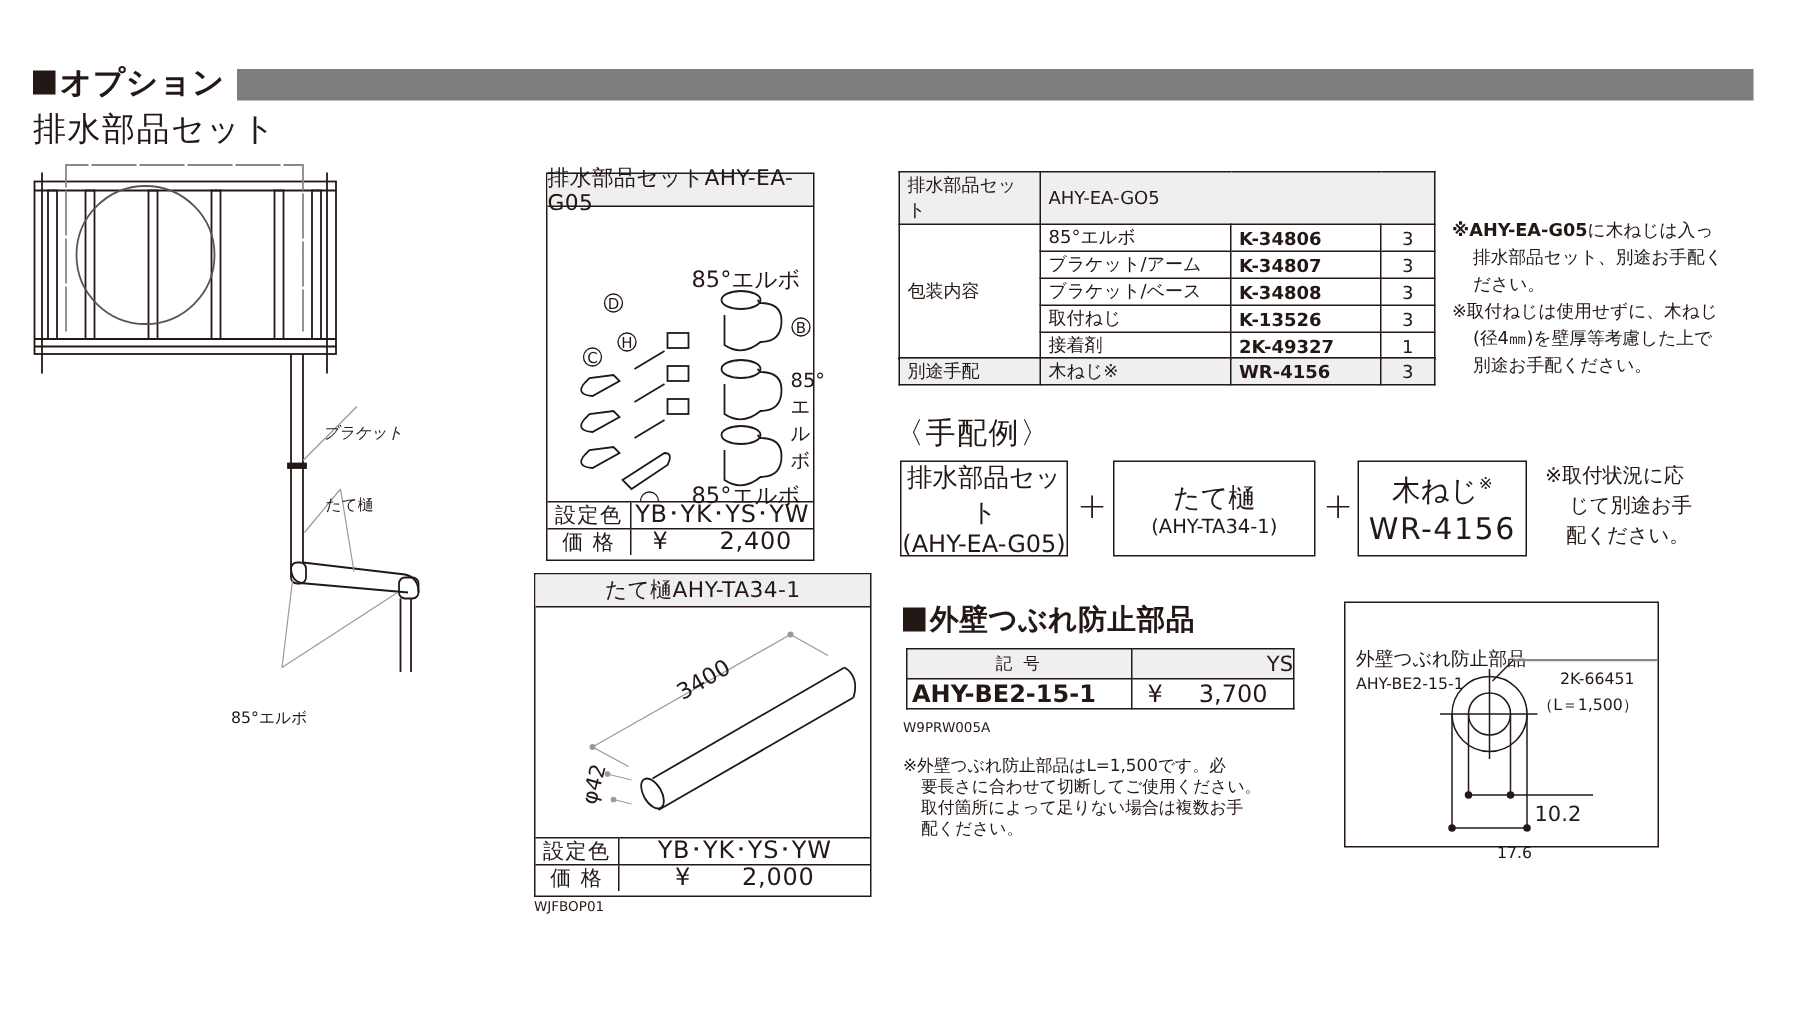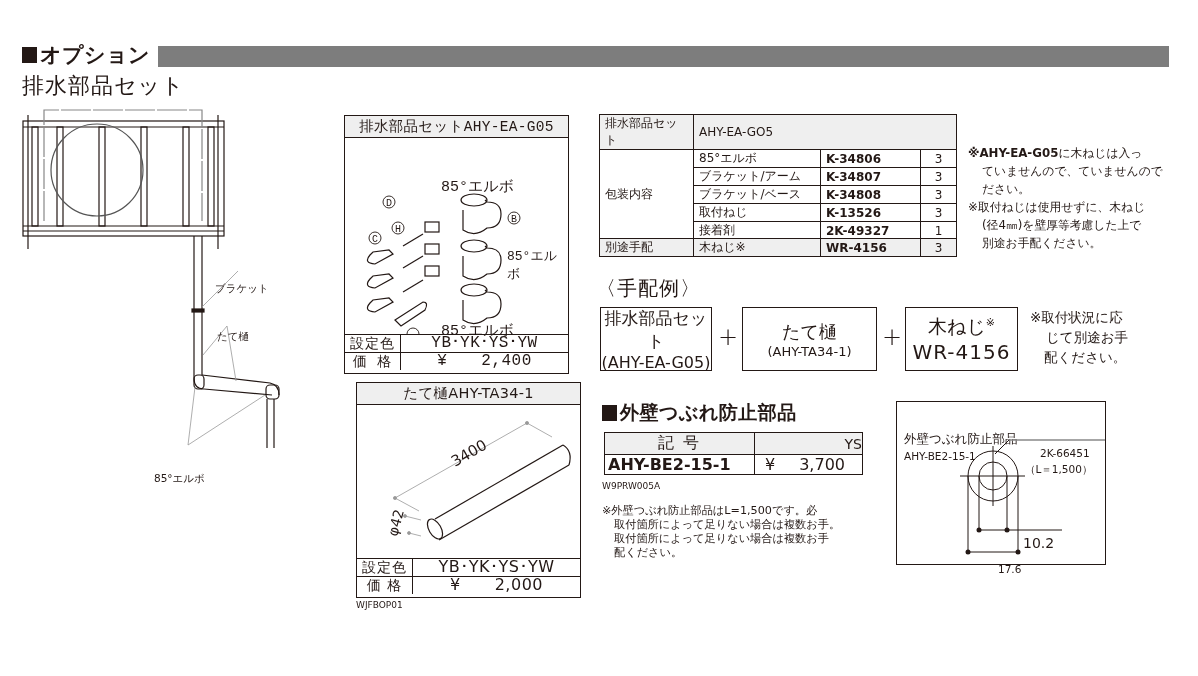--- a/index.html
+++ b/index.html
@@ -90,26 +90,26 @@
       <line x1="274" y1="376" x2="274" y2="425"></line>
     </g>
     <g stroke="#999" stroke-width="0.8" fill="none">
       <line x1="238" y1="248" x2="202" y2="284"></line>
       <line x1="227" y1="303" x2="203" y2="332"></line>
       <line x1="227" y1="303" x2="236" y2="358"></line>
       <line x1="188" y1="422" x2="195" y2="364"></line>
       <line x1="188" y1="422" x2="265" y2="372"></line>
     </g>
   </svg>
-  <span class="abs lbl" style="left:215px;top:156px;">ブラケット</span>
+  <span class="abs lbl" style="left:215px;top:156px;font-style:italic;">ブラケット</span>
   <span class="abs lbl" style="left:217px;top:204px;">たて樋</span>
   <span class="abs lbl" style="left:154px;top:346px;">85°エルボ</span>
 </div>
 
-<div class="abs pbox" style="left:344px;top:92px;width:225px;height:259px;font-family:Liberation Mono, monospace;">
+<div class="abs pbox" style="left:364px;top:92px;width:179px;height:259px;">
   <div class="phead">排水部品セットAHY-EA-G05</div>
   <div style="position:relative;height:196px;">
     <svg width="222" height="196">
       <g fill="none" stroke="#231815" stroke-width="1.2">
 
         <path d="M118,72 L118,92 Q130,100 142,90 Q156,90 156,76 Q156,64 142,64 L140,62"></path>
         <ellipse cx="129" cy="62" rx="13" ry="6"></ellipse>
         <path d="M118,118 L118,138 Q130,146 142,136 Q156,136 156,122 Q156,110 142,110 L140,108"></path>
         <ellipse cx="129" cy="108" rx="13" ry="6"></ellipse>
         <path d="M118,162 L118,182 Q130,190 142,180 Q156,180 156,166 Q156,154 142,154 L140,152"></path>
@@ -235,21 +235,21 @@
     <td class="g" style="width:94px;">別途手配</td>
     <td class="g" style="width:127px;">木ねじ※</td>
     <td class="g b" style="width:100px;">WR-4156</td>
     <td class="g c">3</td>
   </tr>
 </tbody>
   </table>
 
 <div class="abs note" style="left:968px;top:121px;width:225px;">
   <div><b>※AHY-EA-G05</b><span>に木ねじは入っ</span></div>
-  <div class="ind">ていませんので、ていませんので</div>
+  <div class="ind">排水部品セット、別途お手配く</div>
   <div class="ind">ださい。</div>
   <div>※取付ねじは使用せずに、木ねじ</div>
   <div class="ind">(径4㎜)を壁厚等考慮した上で</div>
   <div class="ind">別途お手配ください。</div>
 </div>
 
 <div class="abs ex-title" style="left:596px;top:252px;">〈手配例〉</div>
 <div class="abs ex-box" style="left:600px;top:284px;width:112px;height:64px;">
   <div style="font-size:17px;">排水部品セット</div>
   <div style="font-size:16px;">(AHY-EA-G05)</div>
@@ -270,35 +270,35 @@
   <div style="padding-left:14px;">配ください。</div>
 </div>
 
 <div class="abs h2" style="left:602px;top:377px;">
   <span class="sq"></span>
   <span>外壁つぶれ防止部品</span>
 </div>
 <table class="abs pt" style="left:604px;top:409px;width:259px;">
   <tbody>
       <tr>
-    <td style="background:#efefef;width:150px;text-align:center;font-size:16px;letter-spacing:2px;">記 号</td>
+    <td style="background:#efefef;width:150px;text-align:center;font-size:11px;letter-spacing:2px;">記 号</td>
     <td style="background:#efefef;text-align:right;font-size:14px;">YS</td>
   </tr>
   <tr>
     <td style="font-weight:bold;font-size:16px;padding-left:3px;">AHY-BE2-15-1</td>
     <td style="font-size:16px;">
       <span style="margin-left:10px;">¥</span><span style="margin-left:24px;">3,700</span>
     </td>
   </tr>
 </tbody>
   </table>
 <div class="abs code-s" style="left:602px;top:458px;">W9PRW005A</div>
 <div class="abs" style="left:602px;top:481px;font-size:11.2px;line-height:14px;">
   <div>※外壁つぶれ防止部品はL=1,500です。必</div>
-  <div style="padding-left:12px;">取付箇所によって足りない場合は複数お手。</div>
+  <div style="padding-left:12px;">要長さに合わせて切断してご使用ください。</div>
   <div style="padding-left:12px;">取付箇所によって足りない場合は複数お手</div>
   <div style="padding-left:12px;">配ください。</div>
 </div>
 
 <div class="abs" style="left:896px;top:378px;width:210px;height:164px;border:1.2px solid #231815;">
   <div class="abs" style="left:7px;top:6px;font-size:12.5px;">外壁つぶれ防止部品</div>
   <div class="abs" style="left:7px;top:25px;font-size:10.5px;">AHY-BE2-15-1</div>
   <div class="abs" style="left:143px;top:22px;font-size:10.5px;">2K-66451</div>
   <div class="abs" style="left:128px;top:38px;font-size:10.5px;">（L＝1,500）</div>
   <div class="abs" style="left:126px;top:110px;font-size:14px;">10.2</div>

